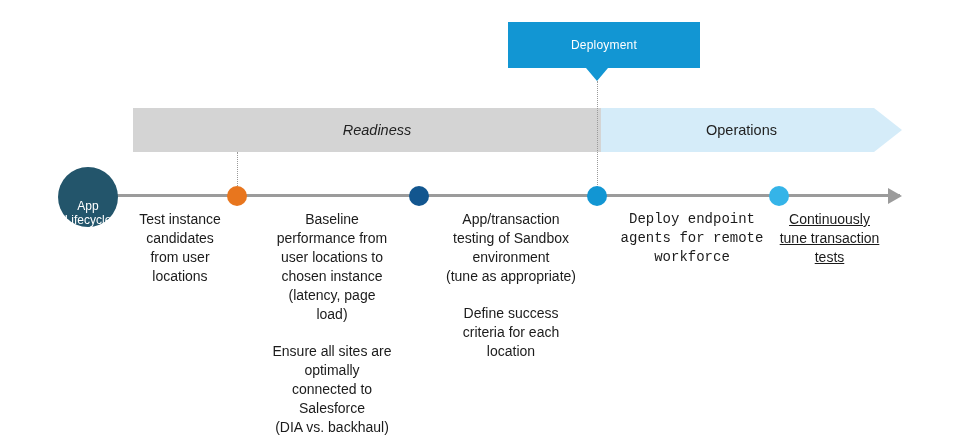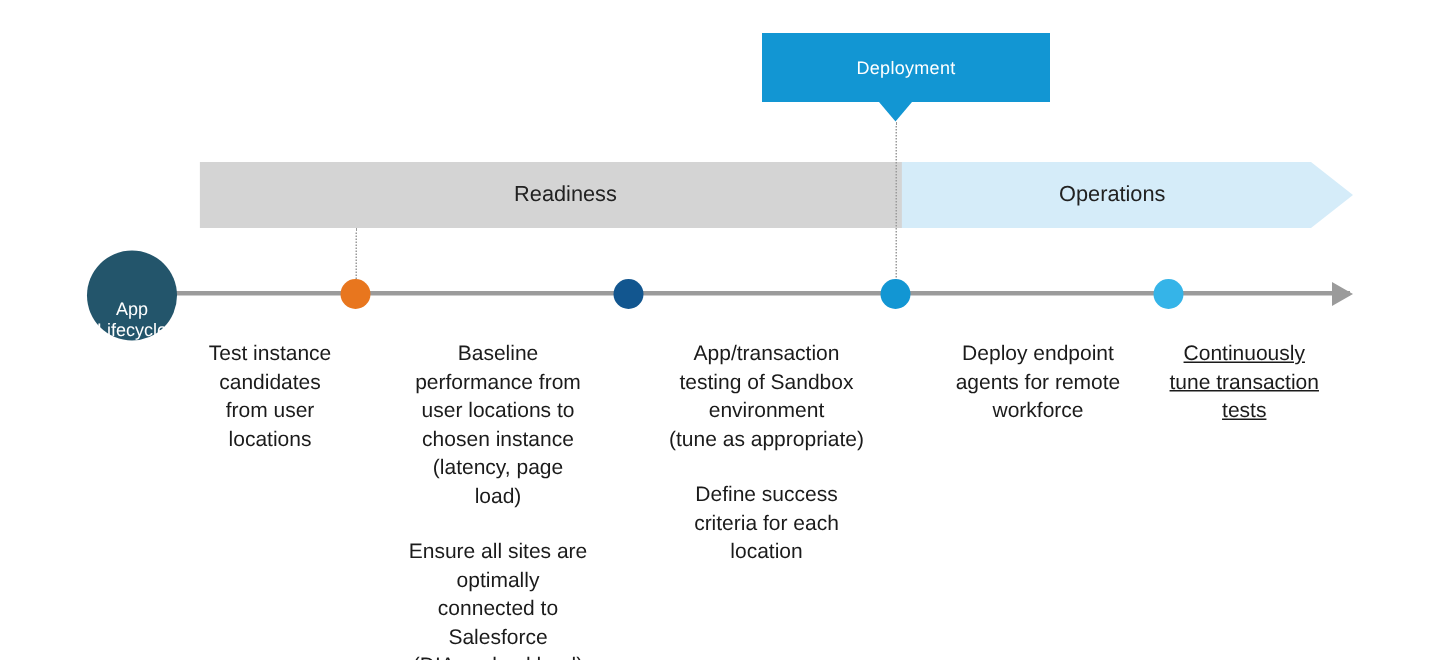--- a/index.html
+++ b/index.html
@@ -58,20 +58,21 @@
   }
   .phase .phase-label {
     position: relative;
     left: -10px;
   }
   .phase-readiness {
     left: 133px;
     width: 508px;
     background: #d4d4d4;
     clip-path: polygon(0 0, calc(100% - 28px) 0, 100% 50%, calc(100% - 28px) 100%, 0 100%);
+    font-style: italic;
   }
   .phase-operations {
     left: 601px;
     width: 301px;
     background: #d5ecf9;
     clip-path: polygon(0 0, calc(100% - 28px) 0, 100% 50%, calc(100% - 28px) 100%, 0 100%);
   }
 
   
   .dotted {
@@ -131,21 +132,21 @@
   
   .col {
     position: absolute;
     top: 210px;
     text-align: center;
     font-size: 14px;
     line-height: 19px;
     color: #1b1b1b;
   }
   .col p {
-    margin: 16px 0 18px 0;
+    margin: 0 0 18px 0;
   }
   .col p:last-child { margin-bottom: 0; }
 </style>
 </head>
 <body>
 
 <div id="stage">
 
   <div class="callout">
     <span>Deployment</span>
@@ -200,21 +201,21 @@
     <p style="white-space:pre-line;">App/transaction
 testing of Sandbox
 environment
 (tune as appropriate)</p>
     <p style="white-space:pre-line;">Define success
 criteria for each
 location</p>
   </div>
 
   <div class="col" style="left:612px; width:160px;">
-    <p style="white-space:pre-line;">Deploy endpoint
+    <p style="white-space:pre-line;font-family:Liberation Mono, monospace;">Deploy endpoint
 agents for remote
 workforce</p>
   </div>
 
   <div class="col" style="left:762px; width:135px;text-decoration:underline;">
     <p style="white-space:pre-line;">Continuously
 tune transaction
 tests</p>
   </div>
 

